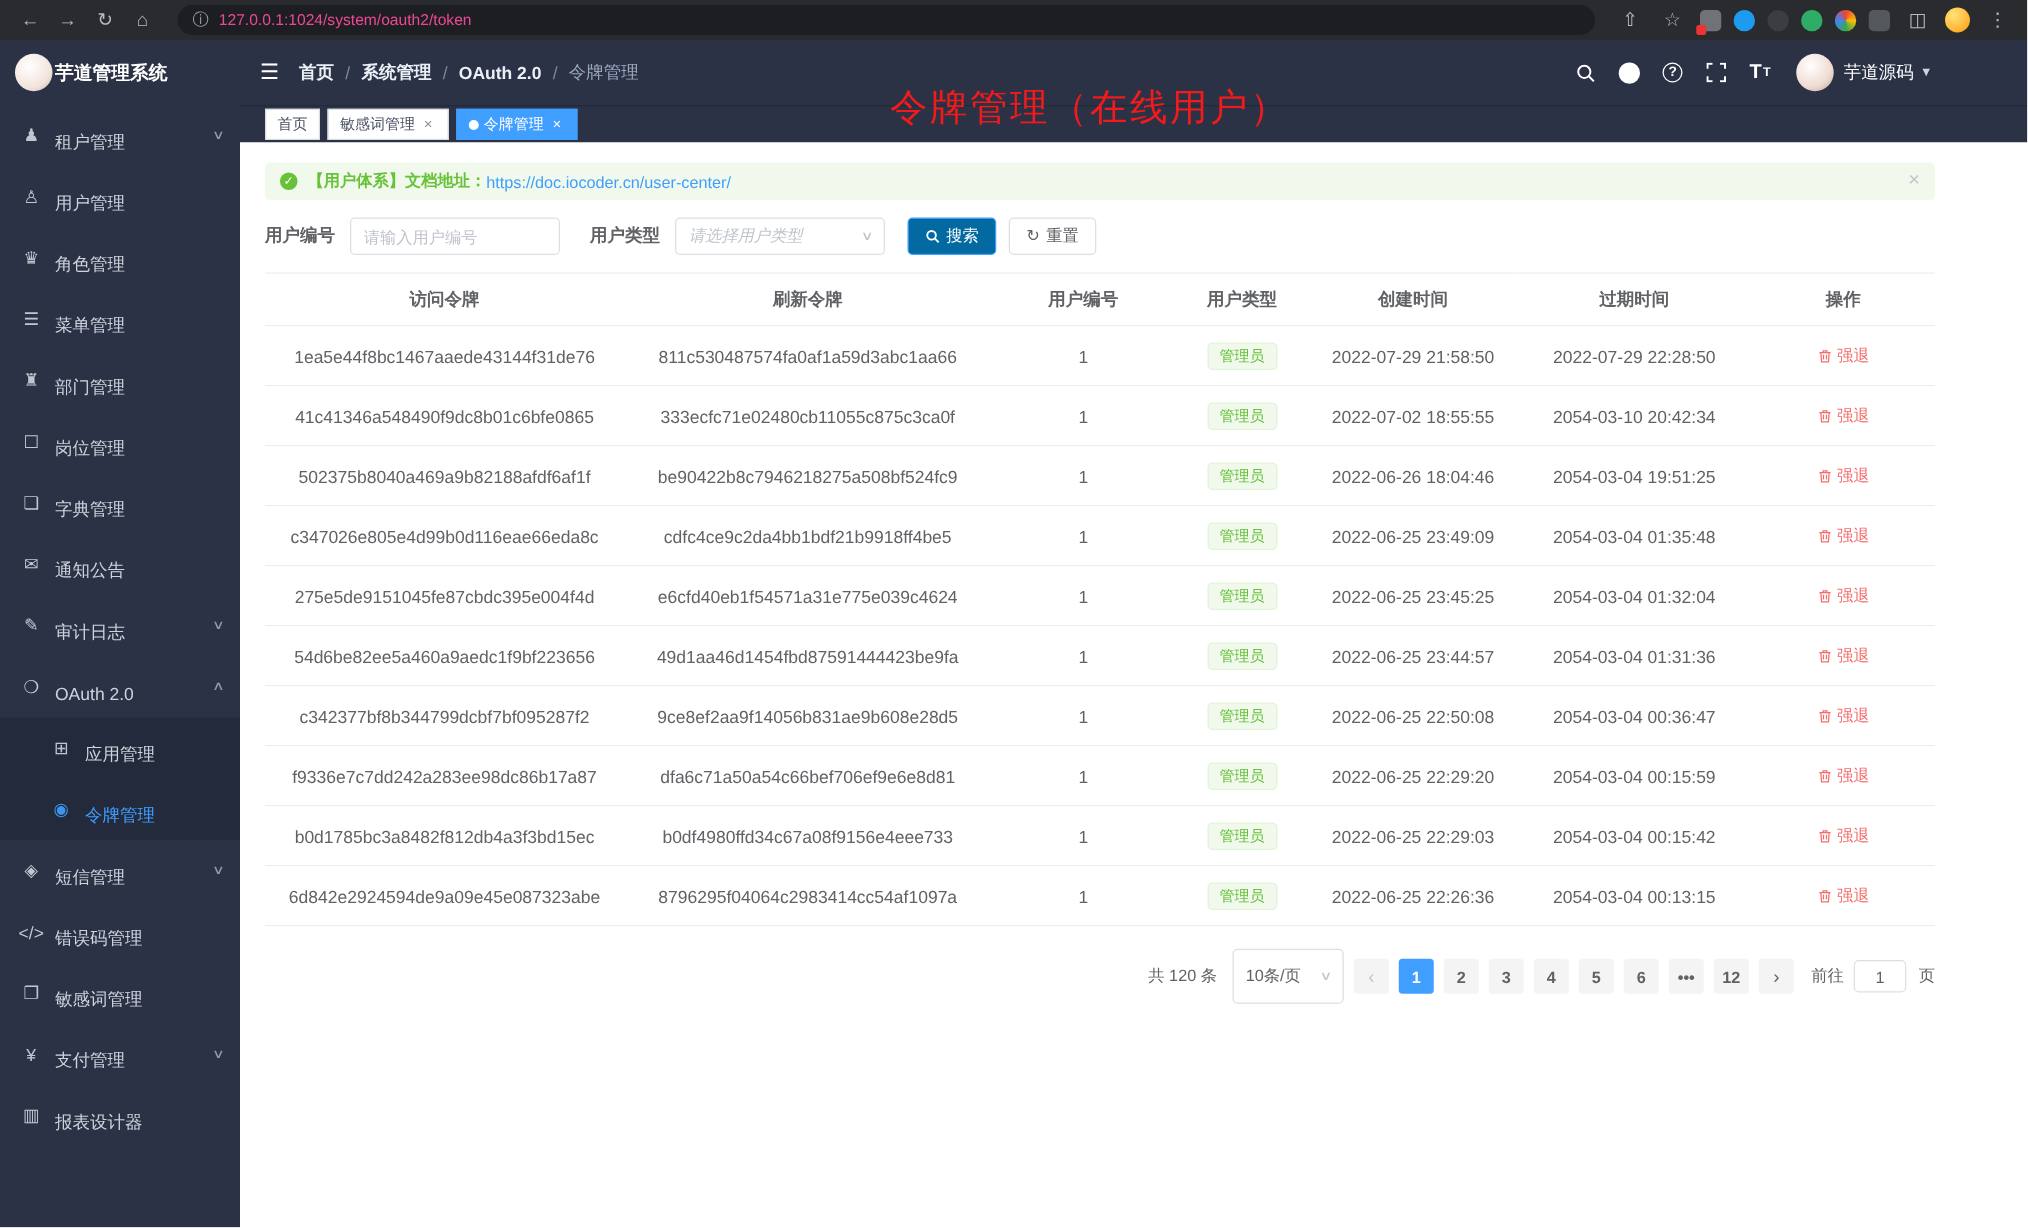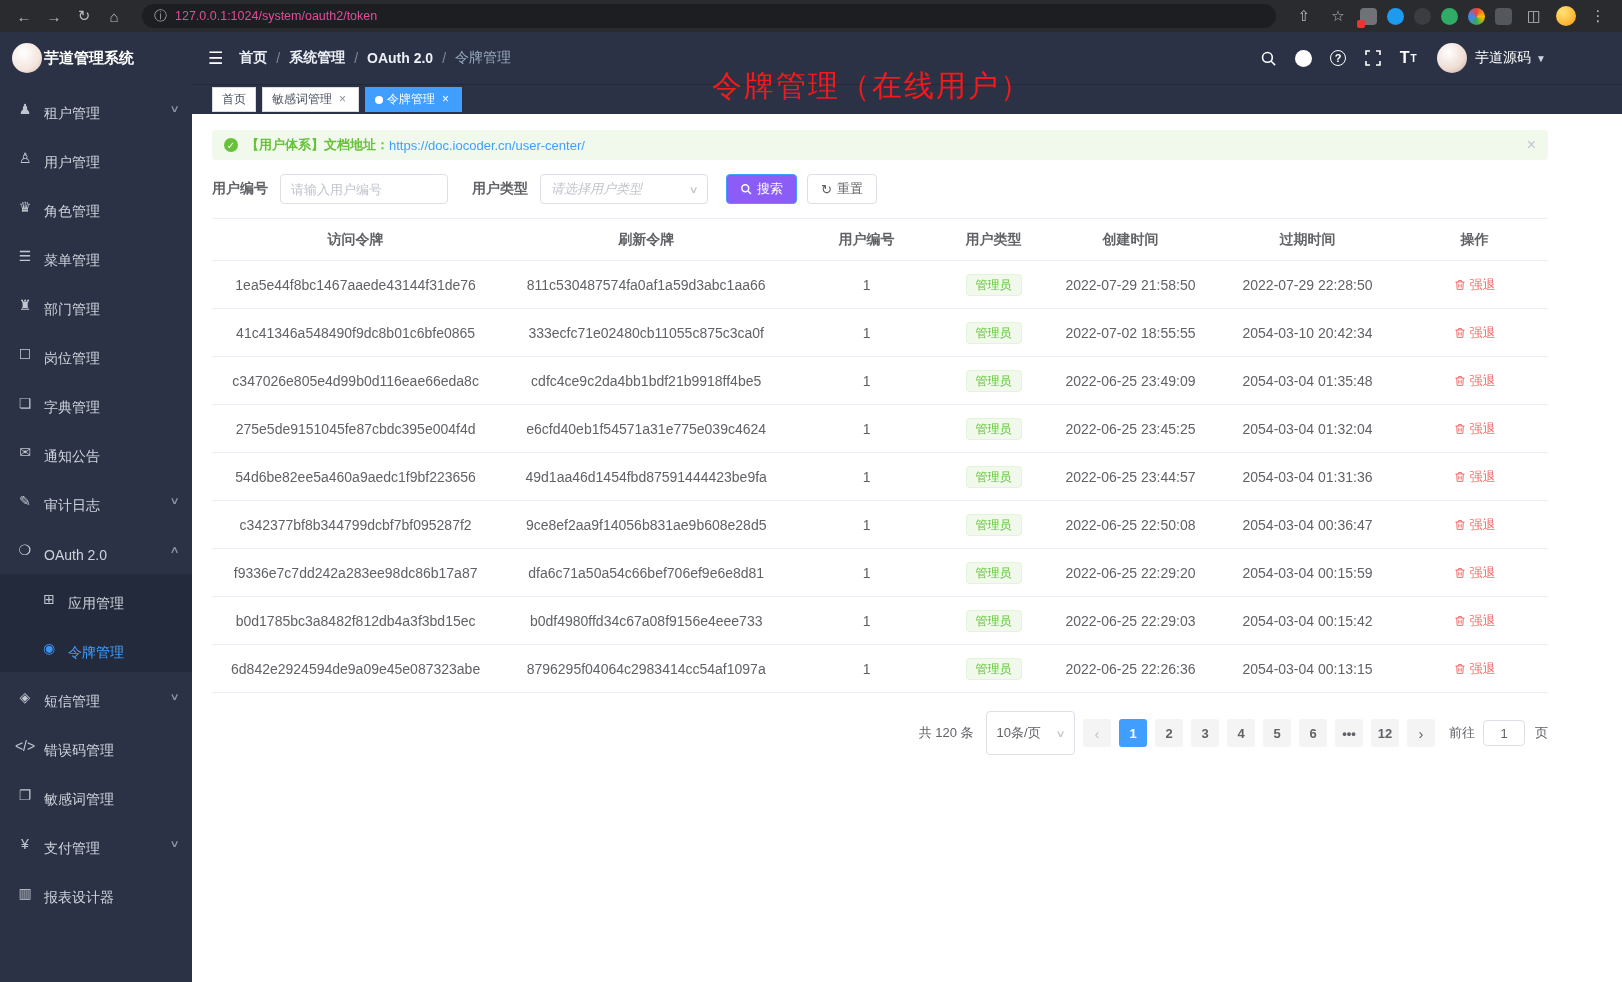--- a/index.html
+++ b/index.html
@@ -81,21 +81,21 @@
   .al-close{margin-left:auto;color:#c0c4cc;font-size:16px;cursor:pointer;line-height:1;}
 
   .filters{display:flex;align-items:center;gap:10px;margin:4px 0 14px;}
   .f-label{font-size:14px;color:#606266;font-weight:700;margin-right:2px;}
   .f-input{width:168px;height:30px;border:1px solid #dcdfe6;border-radius:4px;padding:0 10px;font-size:13px;color:#606266;outline:none;font-family:inherit;}
   .f-input::placeholder{color:#c0c4cc;}
   .f-select{width:168px;height:30px;border:1px solid #dcdfe6;border-radius:4px;padding:0 10px;display:inline-flex;align-items:center;justify-content:space-between;cursor:pointer;background:#fff;}
   .sel-ph{font-size:13px;color:#c0c4cc;font-style:italic;}
   .sel-caret{font-size:10px;color:#c0c4cc;transform:scaleX(1.4);}
   .btn{height:30px;border-radius:4px;border:1px solid #dcdfe6;background:#fff;color:#606266;font-size:13px;padding:0 13px;display:inline-flex;align-items:center;gap:5px;cursor:pointer;font-family:inherit;}
-  .btn.primary{background:#8b5cf6;border-color:#409eff;color:#fff;margin-left:8px;justify-content:center;}
+  .btn.primary{background:#0369a1;border-color:#409eff;color:#fff;margin-left:8px;justify-content:center;}
   .btn .r-i{font-size:13px;}
 
   table.tbl{width:100%;border-collapse:collapse;table-layout:fixed;}
   .tbl th{height:42px;font-size:14px;font-weight:700;color:#606266;text-align:center;border-top:1px solid #ebeef5;border-bottom:1px solid #ebeef5;white-space:nowrap;}
   .tbl td{height:48px;font-size:14px;color:#606266;text-align:center;border-bottom:1px solid #ebeef5;white-space:nowrap;overflow:hidden;}
   .tag{display:inline-block;padding:2px 9px;font-size:12px;color:#67c23a;background:#f0f9eb;border:1px solid #e1f3d8;border-radius:4px;line-height:16px;}
   .kick{color:#f56c6c;font-size:13px;display:inline-flex;align-items:center;gap:4px;cursor:pointer;}
   .kick svg{display:block;}
 
   .pager{display:flex;align-items:center;justify-content:flex-end;gap:8px;margin-top:18px;font-size:13px;color:#606266;}
@@ -420,20 +420,36 @@
                 <td>
                   <span class="kick">
                     <svg width="12" height="12" viewBox="0 0 12 12">
                       <path d="M1.5 3h9M4.5 3V1.6h3V3M2.7 3l.5 7.4h5.6l.5-7.4M4.8 4.8v3.8M7.2 4.8v3.8" fill="none" stroke="currentColor" stroke-width="1"></path>
                     </svg>
                     <span>强退</span>
                   </span>
                 </td>
               </tr>
 
+              <tr>
+                <td>502375b8040a469a9b82188afdf6af1f</td>
+                <td>be90422b8c7946218275a508bf524fc9</td>
+                <td>1</td>
+                <td><span class="tag">管理员</span></td>
+                <td>2022-06-26 18:04:46</td>
+                <td>2054-03-04 19:51:25</td>
+                <td>
+                  <span class="kick">
+                    <svg width="12" height="12" viewBox="0 0 12 12">
+                      <path d="M1.5 3h9M4.5 3V1.6h3V3M2.7 3l.5 7.4h5.6l.5-7.4M4.8 4.8v3.8M7.2 4.8v3.8" fill="none" stroke="currentColor" stroke-width="1"></path>
+                    </svg>
+                    <span>强退</span>
+                  </span>
+                </td>
+              </tr>
 
               <tr>
                 <td>c347026e805e4d99b0d116eae66eda8c</td>
                 <td>cdfc4ce9c2da4bb1bdf21b9918ff4be5</td>
                 <td>1</td>
                 <td><span class="tag">管理员</span></td>
                 <td>2022-06-25 23:49:09</td>
                 <td>2054-03-04 01:35:48</td>
                 <td>
                   <span class="kick">

